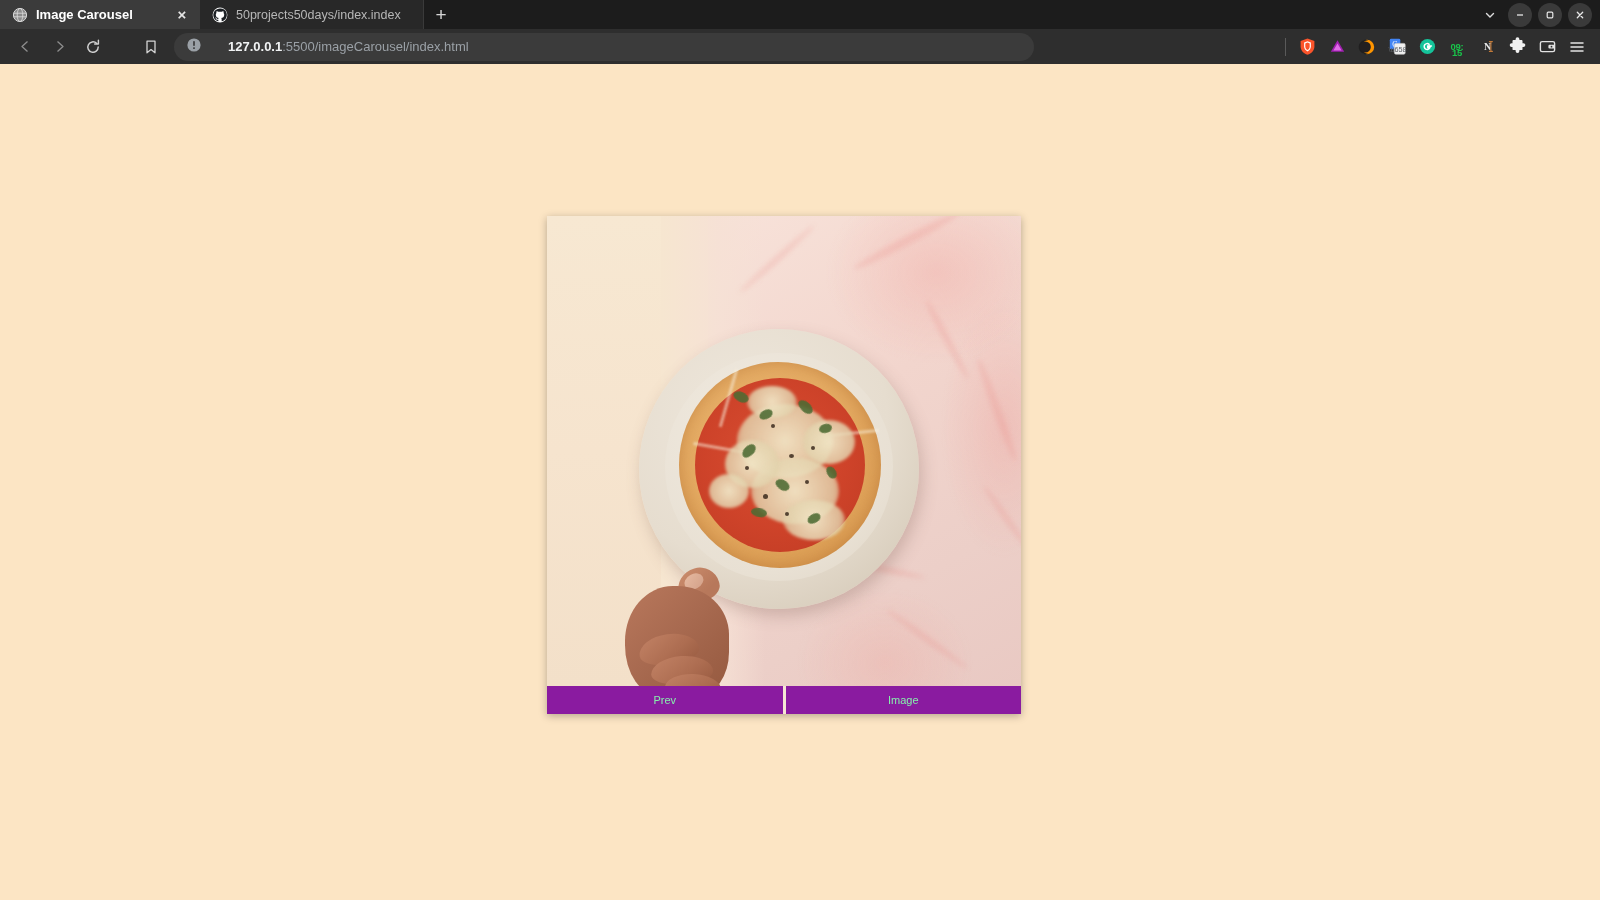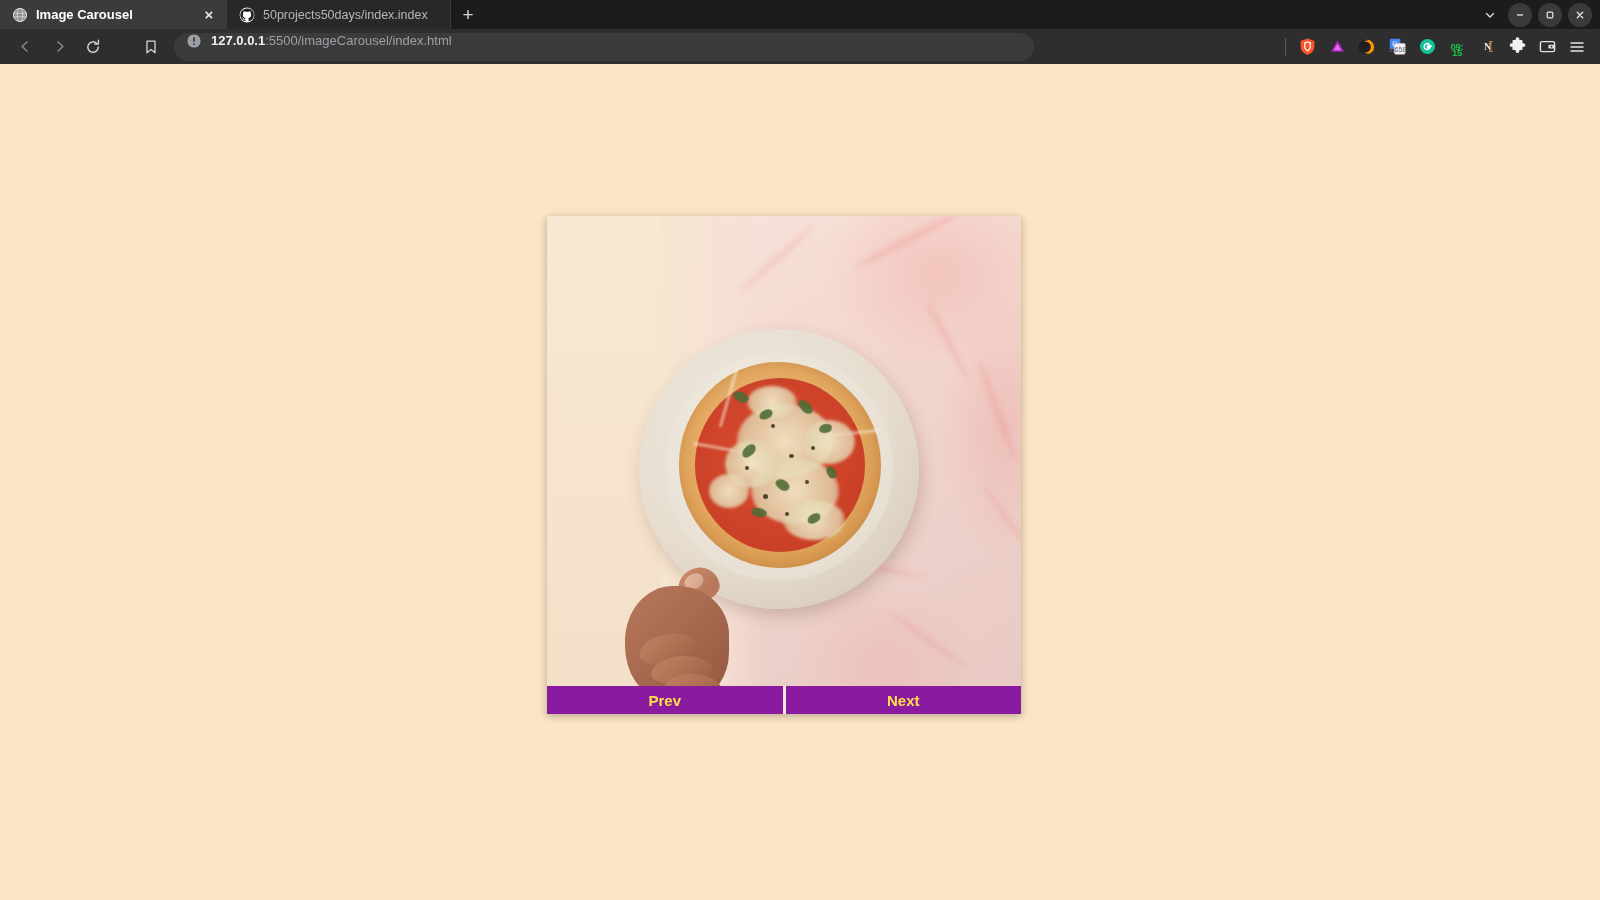--- a/index.html
+++ b/index.html
@@ -17,21 +17,21 @@
     position:relative; flex:0 0 29px;
   }
   .tab {
     height:29px; display:flex; align-items:center; gap:8px;
     padding:0 10px 0 12px; min-width:0; position:relative;
     font-size:12.5px; color:#b7b7b7; background:#282828;
     border-right:1px solid #3a3a3a;
   }
   .tab.first { width:228px; }
   .tab.active {
-    background:#3b3b3b; color:#ffffff; font-weight:bold; width:227px;
+    background:#3b3b3b; color:#ffffff; font-weight:bold; width:200px;
     border-right:none;
   }
   .tab.t3 { width:224px; }
   .tab.t4 { width:230px; }
   .tab-title {
     white-space:nowrap; overflow:hidden; text-overflow:clip; flex:1;
     font-size:12.5px;
   }
   .tab.active .tab-title { font-weight:bold; font-size:13px; }
   .favicon { width:16px; height:16px; flex:0 0 16px; position:relative; }
@@ -61,21 +61,21 @@
     width:34px; height:30px; display:flex; align-items:center;
     justify-content:center; color:#9d9d9d;
   }
   .navbtn.enabled { color:#cfcfcf; }
   .bookmark-btn {
     width:30px; height:30px; display:flex; align-items:center;
     justify-content:center; color:#d4d4d4; margin-left:26px;
   }
   .omnibox {
     flex:1; height:28px; background:#3b3b3b; border-radius:14px;
-    display:flex; padding:0 12px; gap:9px;
+    display:flex; align-items:center; padding:0 12px; gap:26px;
     margin-left:8px; margin-right:8px; max-width:860px;
   }
   .url-text { font-size:13px; color:#9aa0a6; white-space:nowrap; }
   .url-host { color:#f1f3f4; font-weight:bold; }
   .tb-right { display:flex; align-items:center; gap:0; margin-left:auto; }
   .tb-icon {
     width:30px; height:30px; display:flex; align-items:center;
     justify-content:center; position:relative;
   }
   .vsep { width:1px; height:18px; background:#5a5a5a; margin:0 6px; }
@@ -89,22 +89,22 @@
     flex:1; background:#fce5c4; position:relative; overflow:hidden;
   }
   .carousel {
     position:absolute; left:547px; top:152px; width:474px; height:498px;
     box-shadow:0 2px 8px rgba(0,0,0,0.28);
     background:#f6e6d4; overflow:hidden;
   }
   .carousel-img { width:474px; height:470px; position:relative; overflow:hidden; }
   .btn-row { display:flex; width:474px; height:28px; gap:3px; }
   .carbtn {
-    flex:1; background:#8a1ba0; color:#fde047; font-size:15px;
-    font-weight:bold; display:flex; align-items:center;
+    flex:1; background:#8a1ba0; color:#86efac; font-size:11px;
+    font-weight:normal; display:flex; align-items:center;
     justify-content:center; border:none; font-family:"Liberation Sans", sans-serif;
   }
 
   
   .photo { position:absolute; inset:0; }
   .bg-left {
     position:absolute; left:0; top:0; width:34%; height:100%;
     background:linear-gradient(180deg,#f7e8d2 0%,#f6e4ce 50%,#f3e0c9 100%);
   }
   .bg-right {
@@ -415,18 +415,18 @@
             <div class="palm"></div>
             <div class="finger" style="left:14px; top:66px; width:60px; height:30px; transform:rotate(-8deg);"></div>
             <div class="finger" style="left:26px; top:88px; width:62px; height:28px; transform:rotate(-4deg);"></div>
             <div class="finger" style="left:40px; top:106px; width:56px; height:24px; transform:rotate(2deg);"></div>
           </div>
         </div>
       </div>
 
       <div class="btn-row">
         <button class="carbtn">Prev</button>
-        <button class="carbtn">Next</button>
+        <button class="carbtn">Image</button>
       </div>
     </div>
 
   </div>
 </div>
 
 </body></html>

